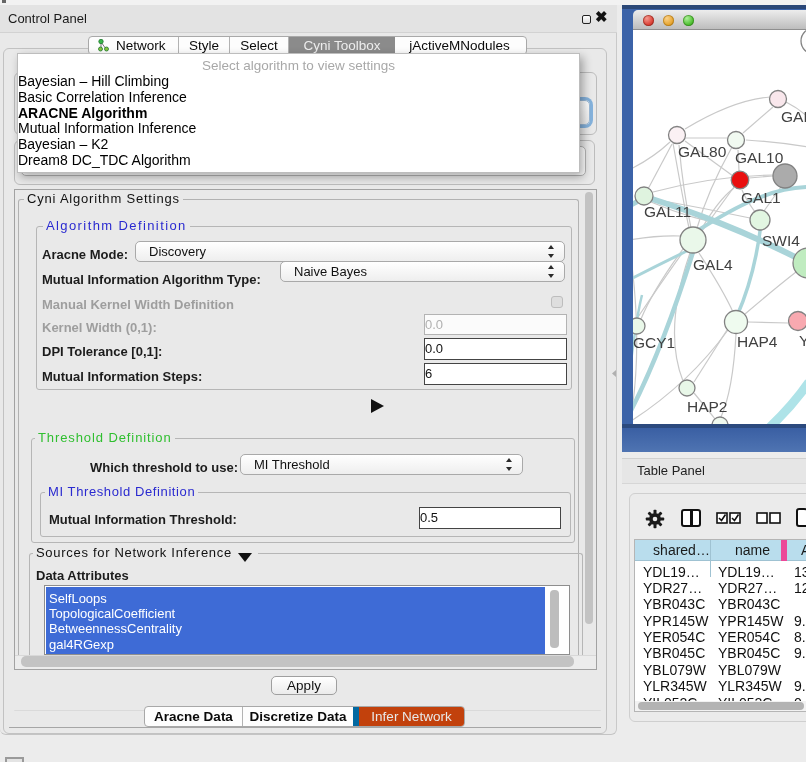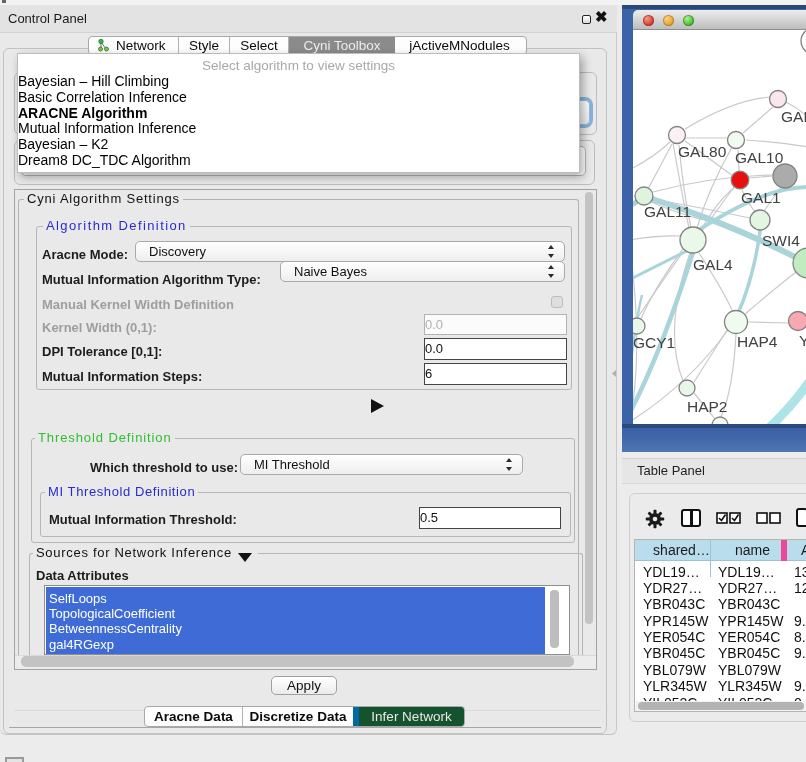--- a/index.html
+++ b/index.html
@@ -98,21 +98,21 @@
 
   <div class="abs" style="left:271px;top:671px;width:66px;height:19px;background:linear-gradient(#ffffff,#ebebeb);border:1px solid #9f9f9f;border-radius:5px;text-align:center;font-size:13.5px;color:#111;line-height:17px;">Apply</div>
 
   <div class="abs" style="left:14px;top:705px;width:587px;height:1px;background:#dadada;border-radius:0 0 4px 4px;"></div>
 
   <div class="abs" style="left:9px;top:722px;width:592px;height:1px;background:#a6a6a6;"></div>
 
   <div class="abs" style="left:144px;top:701px;width:321px;height:21px;background:#fdfdfd;border:1px solid #a8a8a8;border-radius:4px;overflow:hidden;font-size:13.5px;color:#0a0a0a;">
     <div style="float:left;width:98px;height:21px;text-align:center;line-height:19px;border-right:1px solid #b3b3b3;font-weight:bold;">Aracne Data</div>
     <div style="float:left;width:116px;height:21px;text-align:center;line-height:19px;border-right:6px solid #0369a1;font-weight:bold;">Discretize Data</div>
-    <div style="float:left;width:105px;height:21px;text-align:center;line-height:19px;background:#14532d;color:#e8e8e8;">Infer Network</div>
+    <div style="float:left;width:105px;height:21px;text-align:center;line-height:19px;background:#c2410c;color:#e8e8e8;">Infer Network</div>
   </div>
 </div>
 
 <div class="abs" style="left:88px;top:36px;width:439px;height:19px;background:#fdfdfd;border:1px solid #a9a9a9;border-radius:4px;overflow:hidden;font-size:13.5px;color:#0a0a0a;z-index:5;">
   <div style="float:left;width:90px;height:19px;line-height:17px;border-right:1px solid #b3b3b3;padding-left:27px;">Network</div>
   <div style="float:left;width:51px;height:19px;text-align:center;line-height:17px;border-right:1px solid #b3b3b3;">Style</div>
   <div style="float:left;width:59px;height:19px;text-align:center;line-height:17px;border-right:1px solid #b3b3b3;">Select</div>
   <div style="float:left;width:106px;height:19px;text-align:center;line-height:17px;background:#8b8b8b;color:#ededed;">Cyni Toolbox</div>
   <div style="float:left;width:129px;height:19px;text-align:center;line-height:17px;">jActiveMNodules</div>
 </div>

